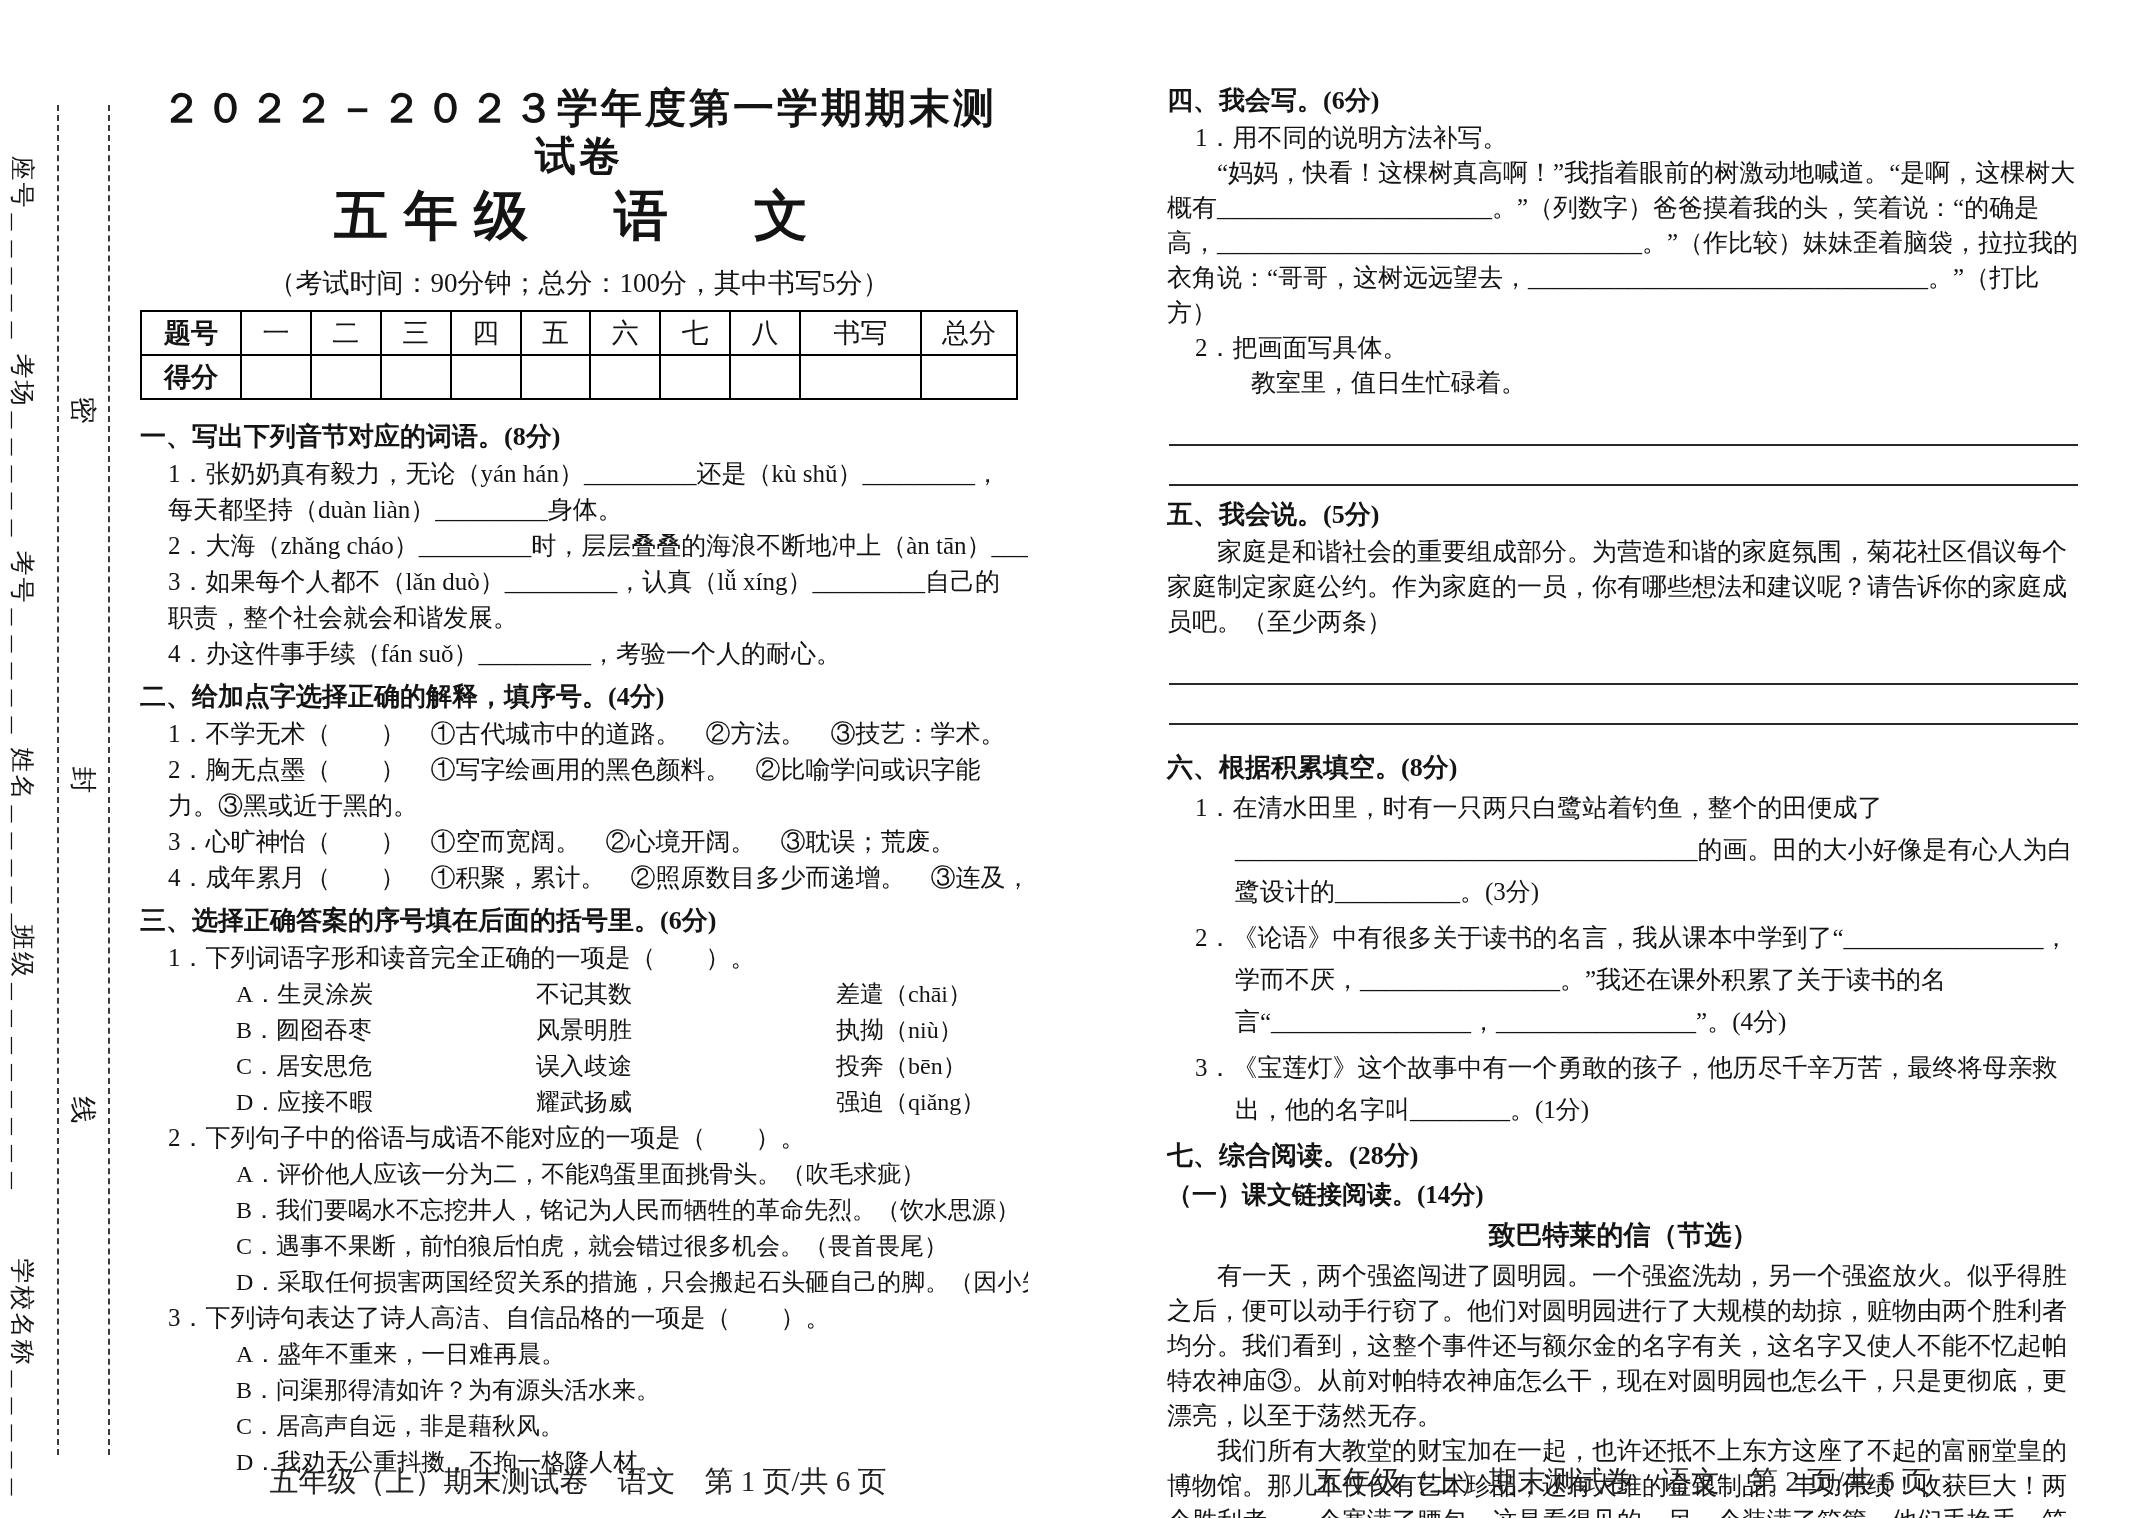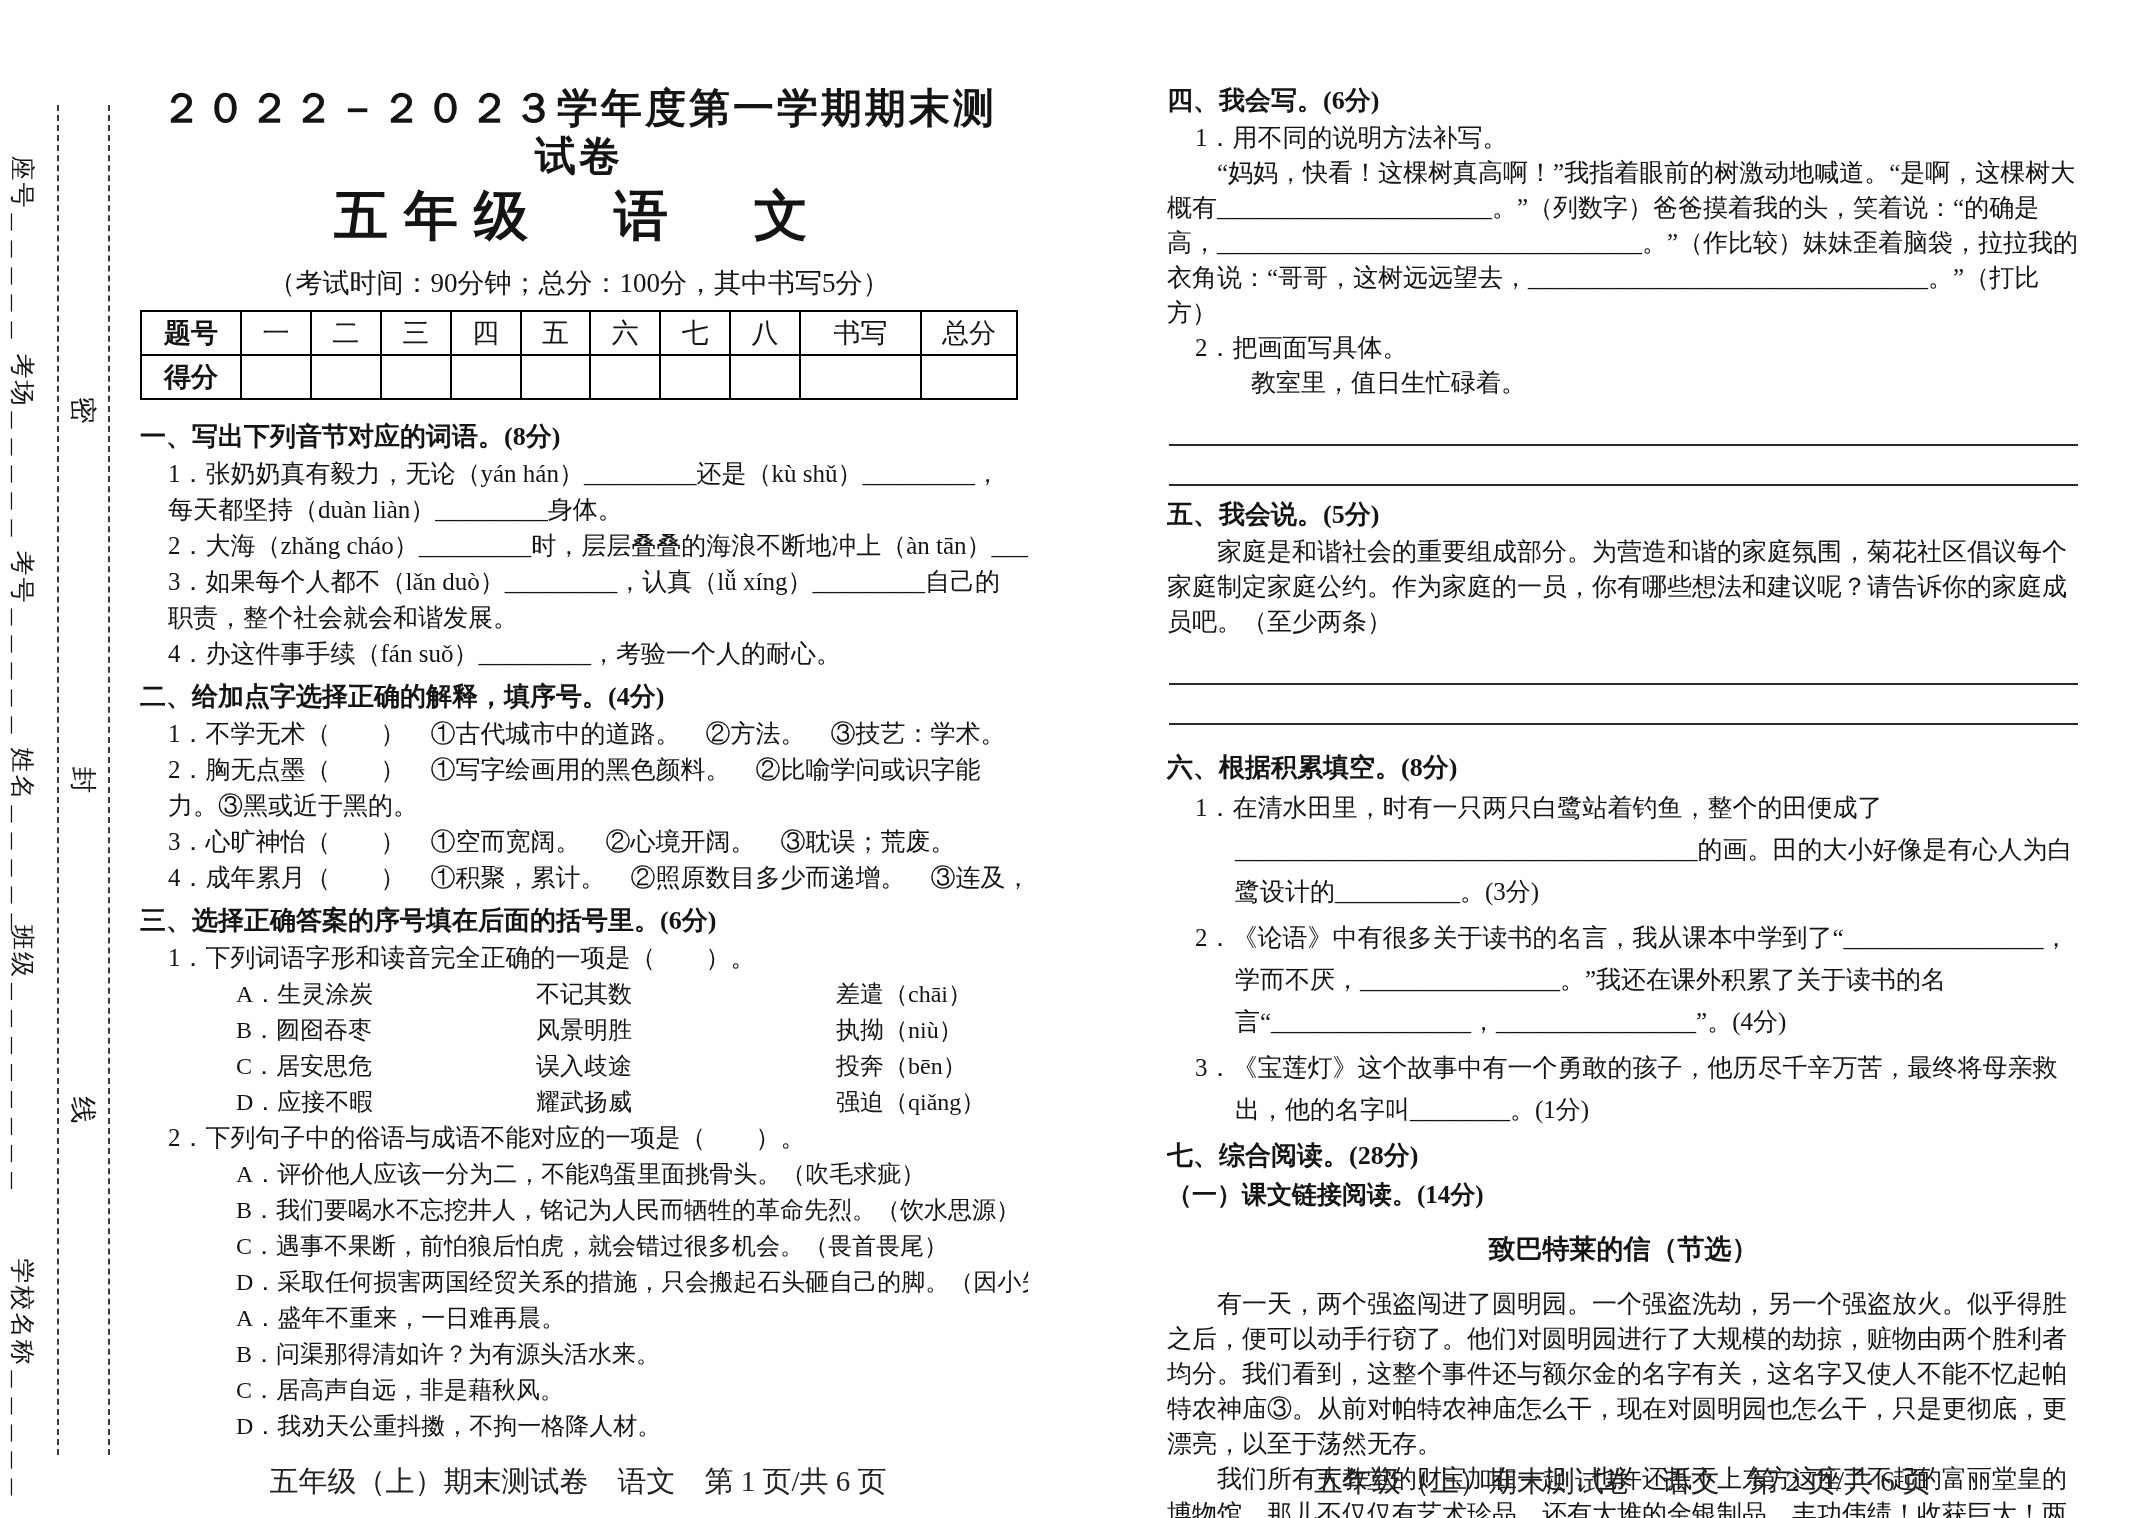--- a/index.html
+++ b/index.html
@@ -54,21 +54,21 @@
   .optrow .w3 { flex:1; }
 
   
   .para   { font-size:25px; line-height:35px; text-indent:2em; }
   .sub-q  { margin-left:28px; font-size:25px; line-height:35px; }
   .demo   { margin-left:84px; font-size:25px; line-height:35px; }
   .rule   { height:40px; border-bottom:2px solid #2a2a2a; margin:0 2px; }
   .rules  { margin-top:6px; }
   .hang   { margin-left:28px; padding-left:40px; text-indent:-40px; font-size:25px; line-height:42px; margin-bottom:4px; }
   .sub-sec { font-weight:bold; font-size:25px; line-height:35px; margin-top:2px; }
-  .rtitle { text-align:center; font-weight:bold; font-size:27px; line-height:38px; margin:18px 0; }
+  .rtitle { text-align:center; font-weight:bold; font-size:27px; line-height:38px; margin:4px 0; }
 
   .footer {
     position:absolute; bottom:16px; left:0; width:100%;
     text-align:center; font-size:29px; color:#222;
   }
 </style>
 </head>
 <body>
 
 <div class="sheet">
@@ -164,20 +164,21 @@
           <span class="w2">耀武扬威</span>
           <span class="w3">强迫（qiǎng）</span>
         </div>
 
         <div class="line q nw">2．下列句子中的俗语与成语不能对应的一项是（　　）。</div>
         <div class="line opt">A．评价他人应该一分为二，不能鸡蛋里面挑骨头。（吹毛求疵）</div>
         <div class="line opt">B．我们要喝水不忘挖井人，铭记为人民而牺牲的革命先烈。（饮水思源）</div>
         <div class="line opt">C．遇事不果断，前怕狼后怕虎，就会错过很多机会。（畏首畏尾）</div>
         <div class="line opt">D．采取任何损害两国经贸关系的措施，只会搬起石头砸自己的脚。（因小失大）</div>
 
+        <div class="line q nw">3．下列诗句表达了诗人高洁、自信品格的一项是（　　）。</div>
         <div class="line opt">A．盛年不重来，一日难再晨。</div>
         <div class="line opt">B．问渠那得清如许？为有源头活水来。</div>
         <div class="line opt">C．居高声自远，非是藉秋风。</div>
         <div class="line opt">D．我劝天公重抖擞，不拘一格降人材。</div>
       </div>
     </div>
 
     <div class="footer">五年级（上）期末测试卷　语文　第 1 页/共 6 页</div>
   </div>
 

